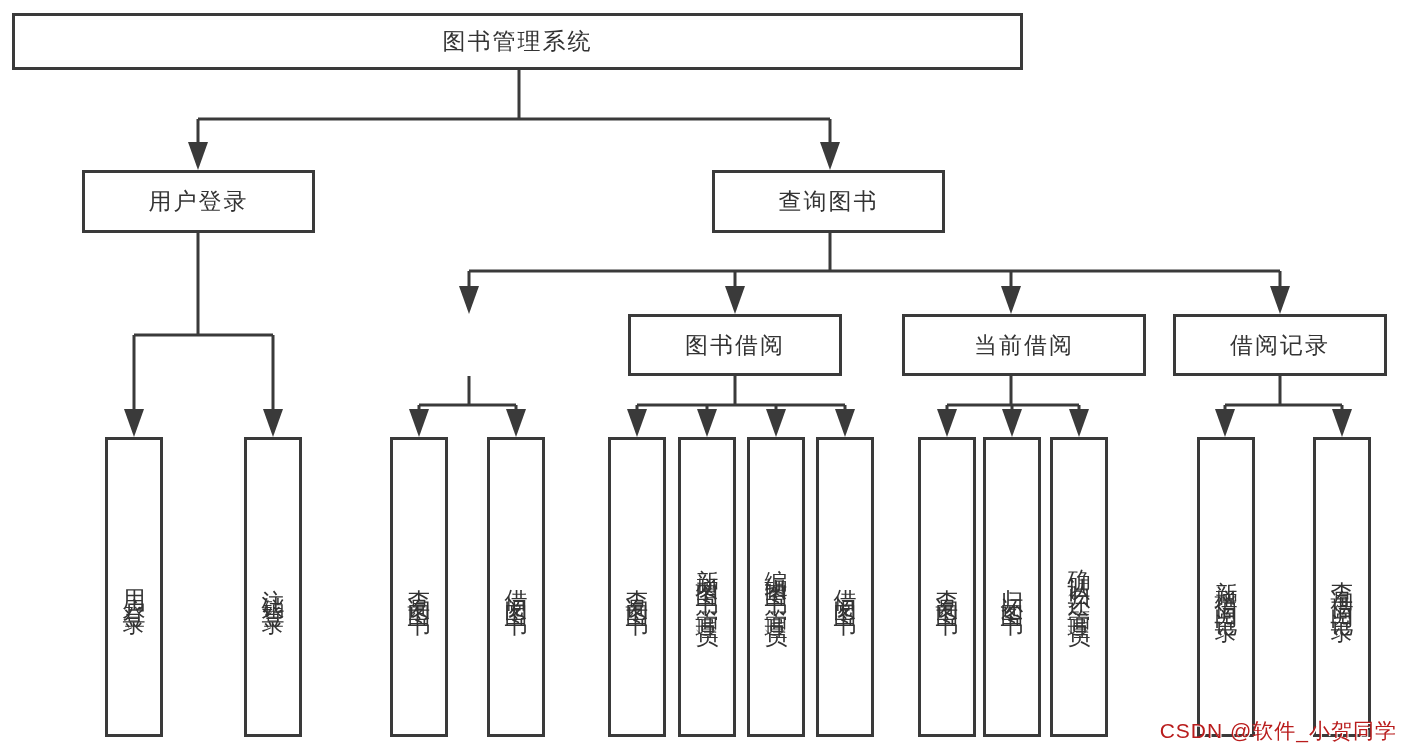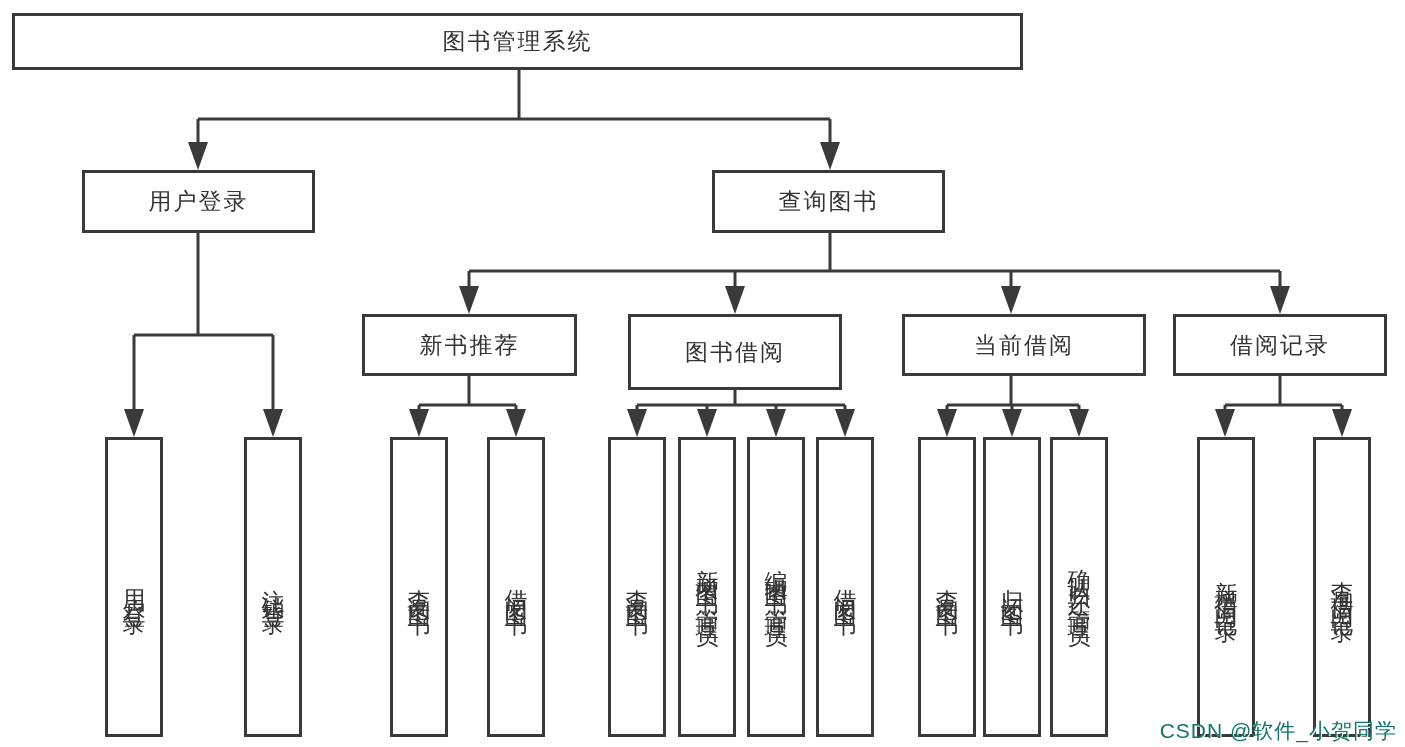--- a/index.html
+++ b/index.html
@@ -30,21 +30,21 @@
     letter-spacing:8px;
     line-height:1;
     white-space:nowrap;
   }
   .watermark{
     position:absolute;
     right:8px;
     bottom:2px;
     font-size:21px;
     letter-spacing:1px;
-    color:#0f766e;
+    color:#b91c1c;
     text-shadow:1px 1px 0 #ffffff;
     z-index:3;
     white-space:nowrap;
   }
 </style>
 </head>
 <body>
 
 <div id="canvas">
 
@@ -79,22 +79,21 @@
     <use href="#arr" x="1079" y="437"></use>
     <use href="#arr" x="1225" y="437"></use>
     <use href="#arr" x="1342" y="437"></use>
   </svg>
 
   <div class="node hnode" style="left:12px;top:13px;width:1011px;height:57px">图书管理系统</div>
 
   <div class="node hnode" style="left:82px;top:170px;width:233px;height:63px">用户登录</div>
   <div class="node hnode" style="left:712px;top:170px;width:233px;height:63px">查询图书</div>
 
-  <div class="node hnode" style="left:362px;top:314px;width:215px;height:62px">新书推荐</div>
-  <div class="node hnode" style="left:628px;top:314px;width:214px;height:76px">图书借阅</div>
+  <div class="node hnode" style="left:628px;top:314px;width:214px;height:62px">图书借阅</div>
   <div class="node hnode" style="left:902px;top:314px;width:244px;height:62px">当前借阅</div>
   <div class="node hnode" style="left:1173px;top:314px;width:214px;height:62px">借阅记录</div>
 
   <div class="node vnode" style="left:105px;top:437px;width:58px;height:300px">
     <span class="vtext">用户登录</span>
   </div>
   <div class="node vnode" style="left:244px;top:437px;width:58px;height:300px">
     <span class="vtext">注销登录</span>
   </div>
 

